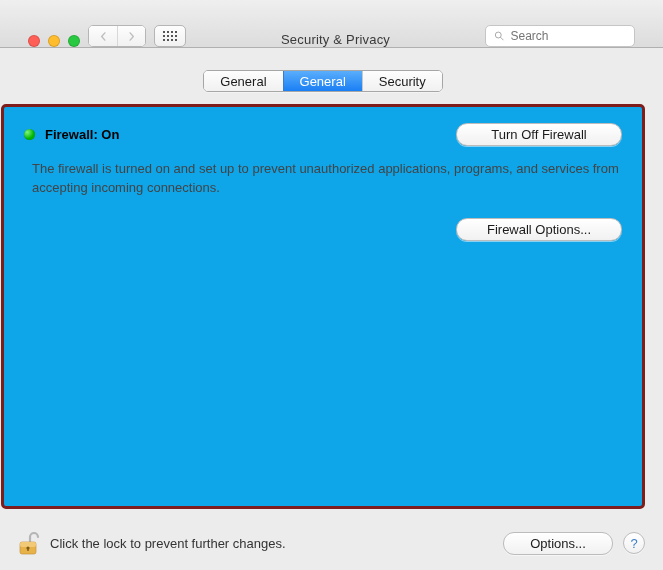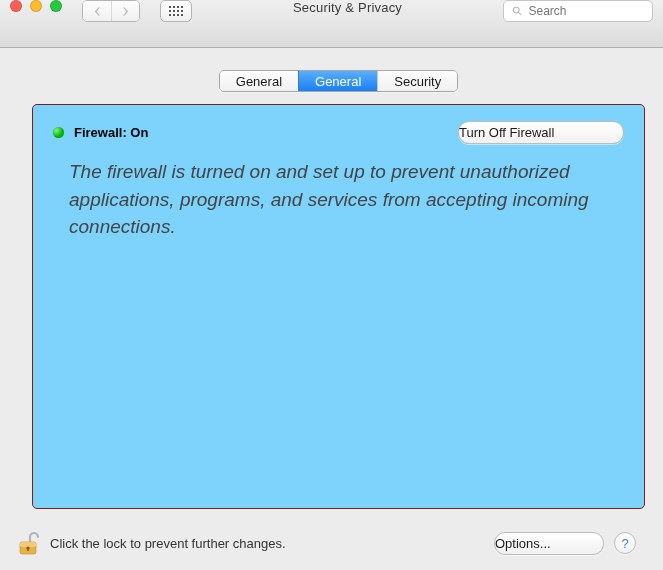--- a/index.html
+++ b/index.html
@@ -10,23 +10,23 @@
       font-family: -apple-system, "Helvetica Neue", Helvetica, Arial, sans-serif;
       font-size: 13px;
       color: #000;
       overflow: hidden;
     }
     .titlebar {
       height: 48px;
       background: linear-gradient(#efefef, #dcdcdc);
       border-bottom: 1px solid #b0b0b0;
       display: flex;
-      align-items: flex-start;
-      padding: 0 10px;
-      gap: 16px;
+      align-items: flex-end;
+      padding: 0 28px;
+      gap: 4px;
     }
     .traffic-lights { display: flex; gap: 8px; margin-right: 4px; }
     .traffic-light {
       width: 12px; height: 12px; border-radius: 50%;
       border: 0.5px solid rgba(0,0,0,0.15);
     }
     .tl-close { background: #ff5f57; }
     .tl-min { background: #ffbd2e; }
     .tl-max { background: #28c940; }
     .nav-group {
@@ -73,21 +73,21 @@
       display: flex; align-items: center;
       padding: 0 8px;
       gap: 6px;
     }
     .search-box svg { width: 12px; height: 12px; }
     .search-box input {
       border: none; outline: none; background: transparent;
       font-size: 12px; color: #701a75; width: 100%;
     }
     .content {
-      padding: 22px 18px 0 32px;
+      padding: 22px 18px 0 1px;
     }
     .tabs {
       display: flex;
       justify-content: center;
       margin-bottom: 12px;
       height: 22px;
     }
     .tabs-inner {
       display: flex;
       border: 1px solid #a6a6a6;
@@ -103,22 +103,22 @@
       color: #1a1a1a;
       cursor: default;
     }
     .tab + .tab { border-left: 1px solid #c8c8c8; }
     .tab.active {
       background: linear-gradient(#5aaefb,#1a7ff5);
       color: #fff;
       border-left-color: #3e7bc6;
     }
     .panel {
-      background: #7dd3fc;
-      border: 1px solid #7f1d1d;
+      background: #0ea5e9;
+      border: 3px solid #7f1d1d;
       border-radius: 5px;
       min-height: 405px;
       padding: 16px 20px 20px 20px;
       position: relative;
     }
     .row-top {
       display: flex;
       align-items: center;
       justify-content: space-between;
       margin-bottom: 14px;
@@ -130,37 +130,36 @@
       box-shadow: inset 0 0 1px rgba(0,0,0,0.3);
     }
     .status-label { font-weight: 600; font-size: 13px; }
     .mac-button {
       background: linear-gradient(#ffffff,#f1f1f1);
       border: 1px solid #bcbcbc;
       border-radius: 11px;
       font-size: 13px;
       padding: 3px 0;
       min-width: 166px;
-      text-align: left;
+      text-align: center;
       cursor: default;
       box-shadow: 0 1px 0 rgba(255,255,255,0.5);
       color: #1a1a1a;
     }
     .description {
       color: #444;
-      font-size: 19px;
+      font-size: 13px;
       line-height: 1.45;
-      margin-left: 16px;
+      margin-left: 8px;
       margin-bottom: 20px;
-      font-style: italic;
     }
     .options-row { display: flex; justify-content: flex-end; }
     .footer {
       position: absolute;
-      left: 0; right: 9px; bottom: 0;
+      left: 0; right: 0; bottom: 0;
       padding: 12px 18px 14px 18px;
       display: flex; align-items: center;
       gap: 10px;
     }
     .lock-icon { width: 22px; height: 26px; }
     .footer-text { font-size: 13px; color: #333; flex: 1; }
     .footer-right { display: flex; align-items: center; gap: 10px; }
     .adv-btn { min-width: 110px; }
     .help-btn {
       width: 22px; height: 22px; border-radius: 50%;
@@ -229,20 +228,23 @@
 
   <div class="panel">
     <div class="row-top">
       <div class="status-left">
         <div class="status-dot"></div>
         <div class="status-label">Firewall: On</div>
       </div>
       <div class="mac-button">Turn Off Firewall</div>
     </div>
     <div class="description">The firewall is turned on and set up to prevent unauthorized applications, programs, and services from accepting incoming connections.</div>
+    <div class="options-row">
+      <div class="mac-button">Firewall Options...</div>
+    </div>
   </div>
 </div>
 
 <div class="footer">
   <svg class="lock-icon" viewBox="0 0 22 26">
     <path d="M12 12 V7 a4 4 0 0 1 8 0" stroke="#b5b5b5" stroke-width="2.2" fill="none" stroke-linecap="round"></path>
     <rect x="2" y="12" width="16" height="12" rx="2" fill="#e8b24a" stroke="#c08a2a" stroke-width="0.6"></rect>
     <rect x="2" y="12" width="16" height="5" rx="2" fill="#f2c977"></rect>
     <circle cx="10" cy="18" r="1.6" fill="#7a5a1a"></circle>
     <rect x="9.3" y="18" width="1.4" height="3" fill="#7a5a1a"></rect>

